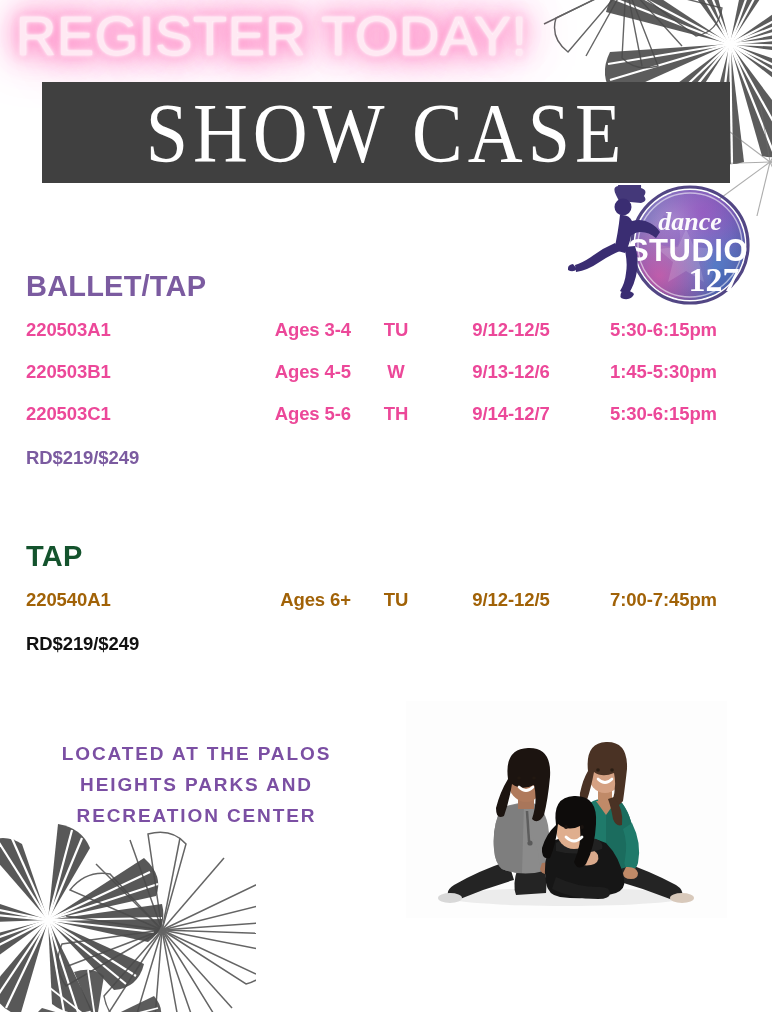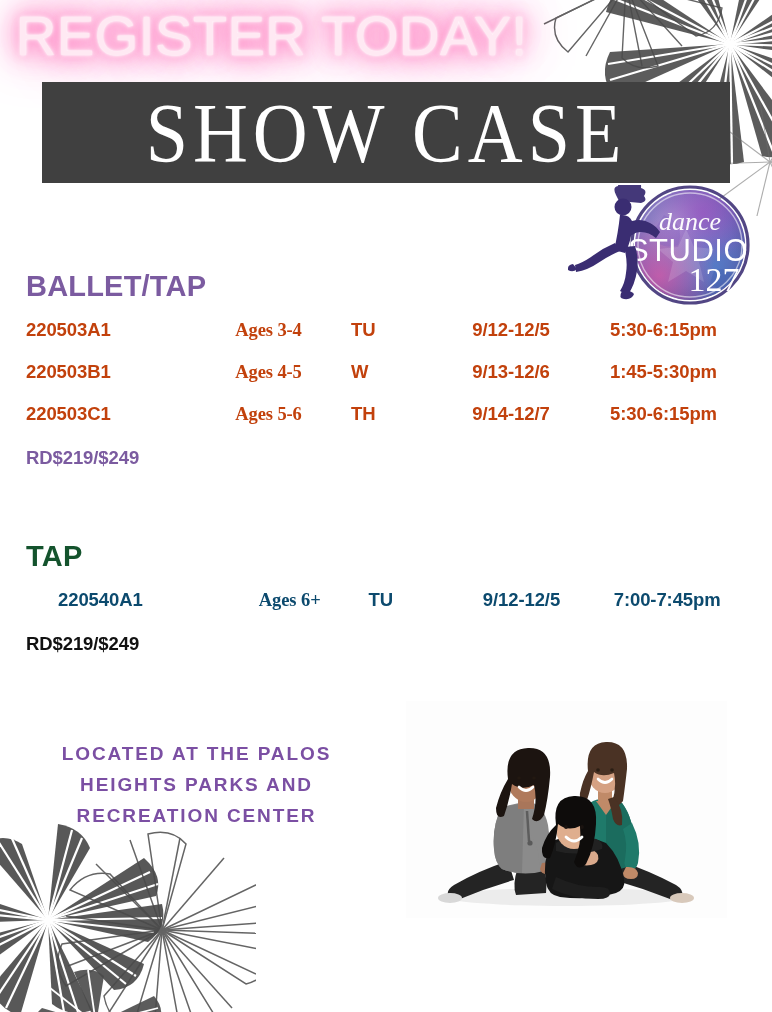--- a/index.html
+++ b/index.html
@@ -85,20 +85,21 @@
     transform: scaleY(1.12);
   }
 
   
   .logo {
     position: absolute;
     left: 568px;
     top: 185px;
     width: 196px;
     height: 125px;
+    font-weight: bold;
   }
 
   
   .section {
     position: absolute;
     left: 26px;
     width: 720px;
   }
   .section-ballet { top: 272px; }
   .section-tap    { top: 518px; }
@@ -114,26 +115,26 @@
   .section-tap .section-title { color: #14532d; margin-top: 24px; }
 
   .row {
     display: flex;
     align-items: baseline;
     font-size: 18.5px;
     font-weight: bold;
     height: 42px;
     letter-spacing: -0.1px;
   }
-  .section-ballet .row { color: #c2410c; }
-  .section-tap .row { color: #0c4a6e; margin-left: 32px; }
+  .section-ballet .row { color: #ec4899; }
+  .section-tap .row { color: #a16207; }
 
   .c-code  { width: 160px; text-align: left; }
-  .c-ages  { width: 165px; text-align: center; font-family: Liberation Serif, serif; }
-  .c-day   { width: 90px;  text-align: left; }
+  .c-ages  { width: 165px; text-align: right; }
+  .c-day   { width: 90px;  text-align: center; }
   .c-dates { width: 140px; text-align: center; }
   .c-time  { width: 165px; text-align: center; }
 
   .price {
     font-size: 18.5px;
     font-weight: bold;
     margin-top: 2px;
     letter-spacing: -0.1px;
   }
   .section-ballet .price { color: #7b5ba0; }

